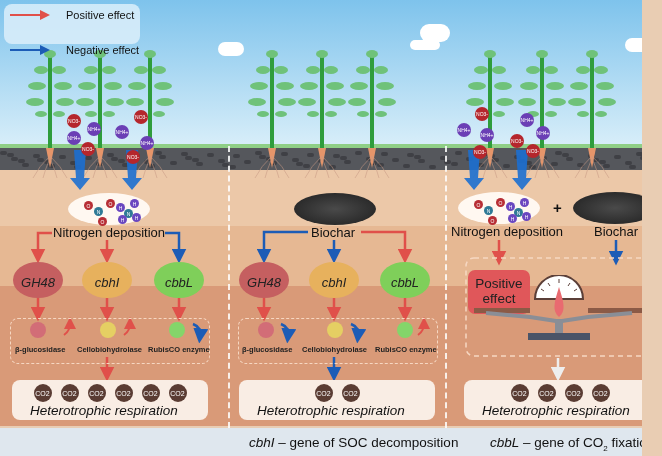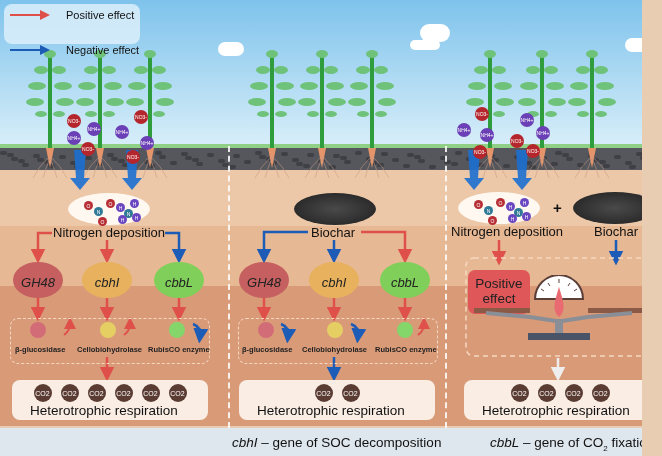--- a/index.html
+++ b/index.html
@@ -23,21 +23,21 @@
   .label { position: absolute; font-size: 13px; color: #111; white-space: nowrap; }
   .gene { position: absolute; width: 50px; height: 36px; border-radius: 50%; display: flex; align-items: center; justify-content: center; font-style: italic; font-size: 13px; color: #222; padding-top: 4px; }
   .gene.gh48 { background: #c55f60; }
   .gene.cbhl { background: #e7b15d; }
   .gene.cbbl { background: #7fcf5a; }
   .enzyme-box { position: absolute; height: 46px; border: 1.5px dashed #f6d7c2; border-radius: 8px; }
   .enz-ball { position: absolute; width: 16px; height: 16px; border-radius: 50%; }
   .enz-label { position: absolute; font-size: 7.5px; font-weight: bold; color: #222; white-space: nowrap; }
   .resp-box { position: absolute; height: 40px; background: #f9ede4; border-radius: 8px; }
   .co2 { position: absolute; width: 18px; height: 18px; border-radius: 50%; background: #5a3c33; color: #fff; font-size: 7px; display: flex; align-items: center; justify-content: center; }
-  .resp-label { position: absolute; font-size: 13.5px; color: #111; white-space: nowrap; }
+  .resp-label { position: absolute; font-size: 13.5px; color: #111; white-space: nowrap; font-style: italic; }
   .ion { position: absolute; width: 14px; height: 14px; border-radius: 50%; color: #fff; font-size: 5px; display: flex; align-items: center; justify-content: center; }
   .ion.no3 { background: #b5262c; }
   .ion.nh4 { background: #6b3fb5; }
   .blob { position: absolute; background: #fff8f1; border-radius: 50%; }
   .char { position: absolute; border-radius: 50%; background: radial-gradient(#4a4a4a, #1e1e1e); }
   .molecule { position: absolute; width: 9px; height: 9px; border-radius: 50%; color: #fff; font-size: 5px; display: flex; align-items: center; justify-content: center; }
   .molecule.o { background: #b72e35; }
   .molecule.n { background: #2f7a96; }
   .molecule.h { background: #6a47c0; }
   .effect-box { position: absolute; width: 62px; height: 44px; border-radius: 7px; font-size: 13.5px; display: flex; align-items: center; justify-content: center; text-align: center; line-height: 1.1; color: #222; }
@@ -505,21 +505,21 @@
   </svg>
   <div class="resp-box" id="resp2" style="left:464px;top:380px;width:192px;">
       <div class="co2" style="left: 46.5px; top: 4px;">CO2</div>
       <div class="co2" style="left: 73.5px; top: 4px;">CO2</div>
       <div class="co2" style="left: 100.5px; top: 4px;">CO2</div>
       <div class="co2" style="left: 127.5px; top: 4px;">CO2</div>
     </div>
   <div class="resp-label" style="left:482px;top:403px;">Heterotrophic respiration</div>
 
   <div class="footer">
-    <div class="footer-item" style="left:232px;">
+    <div class="footer-item" style="left:249px;">
       <i>cbhI</i><span> – gene of SOC decomposition</span>
     </div>
     <div class="footer-item" style="left:490px;">
       <i>cbbL</i><span> – gene of CO</span><sub style="font-size:8px;">2</sub><span> fixation</span>
     </div>
   </div>
 <div class="ion no3" style="left: 67px; top: 114px;">NO3-</div>
     <div class="ion nh4" style="left: 87px; top: 122px;">NH4+</div>
     <div class="ion nh4" style="left: 67px; top: 131px;">NH4+</div>
     <div class="ion no3" style="left: 81px; top: 142px;">NO3-</div>

